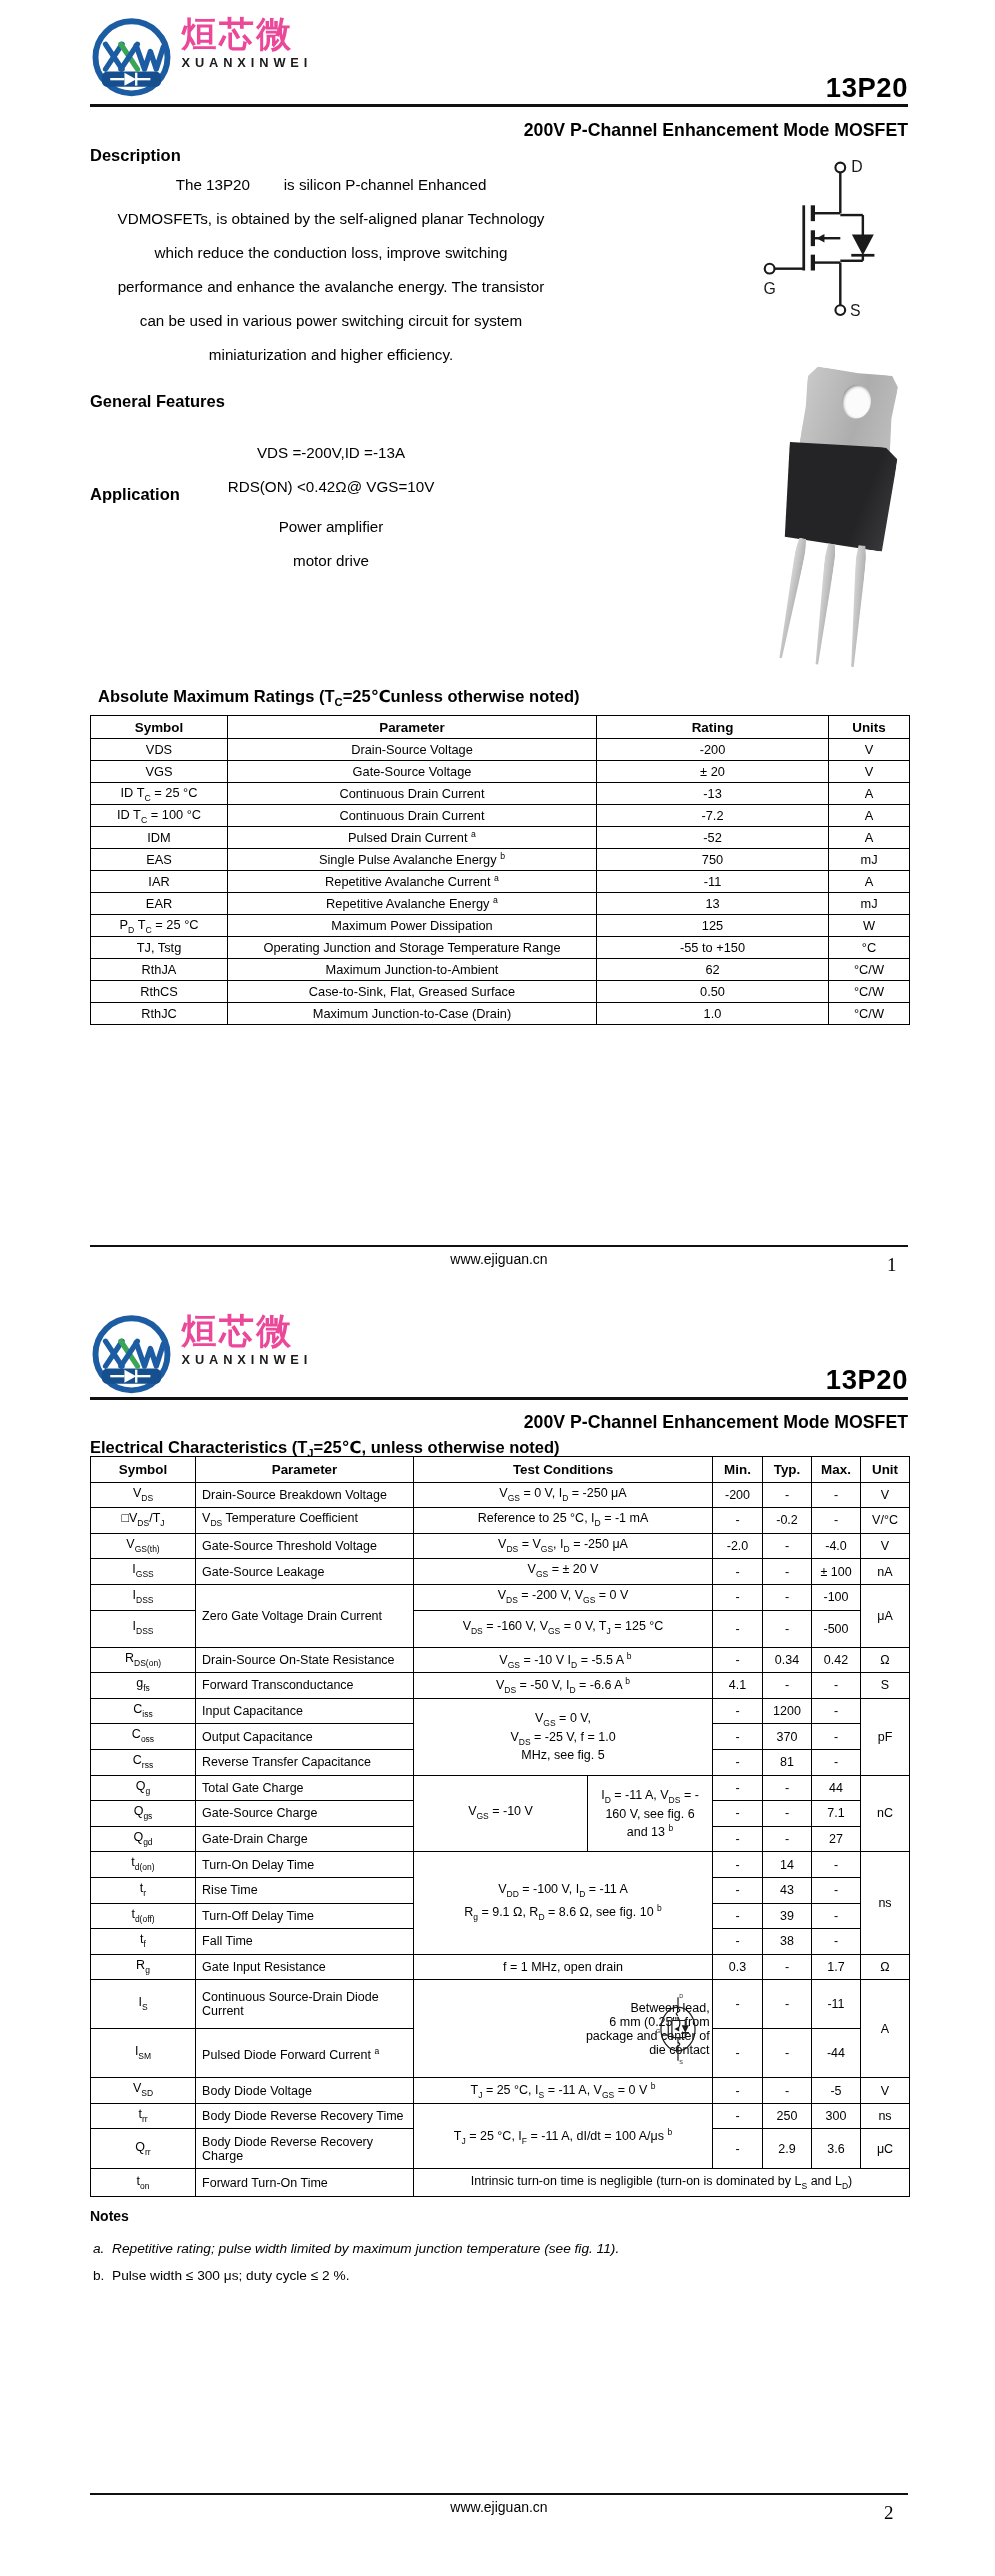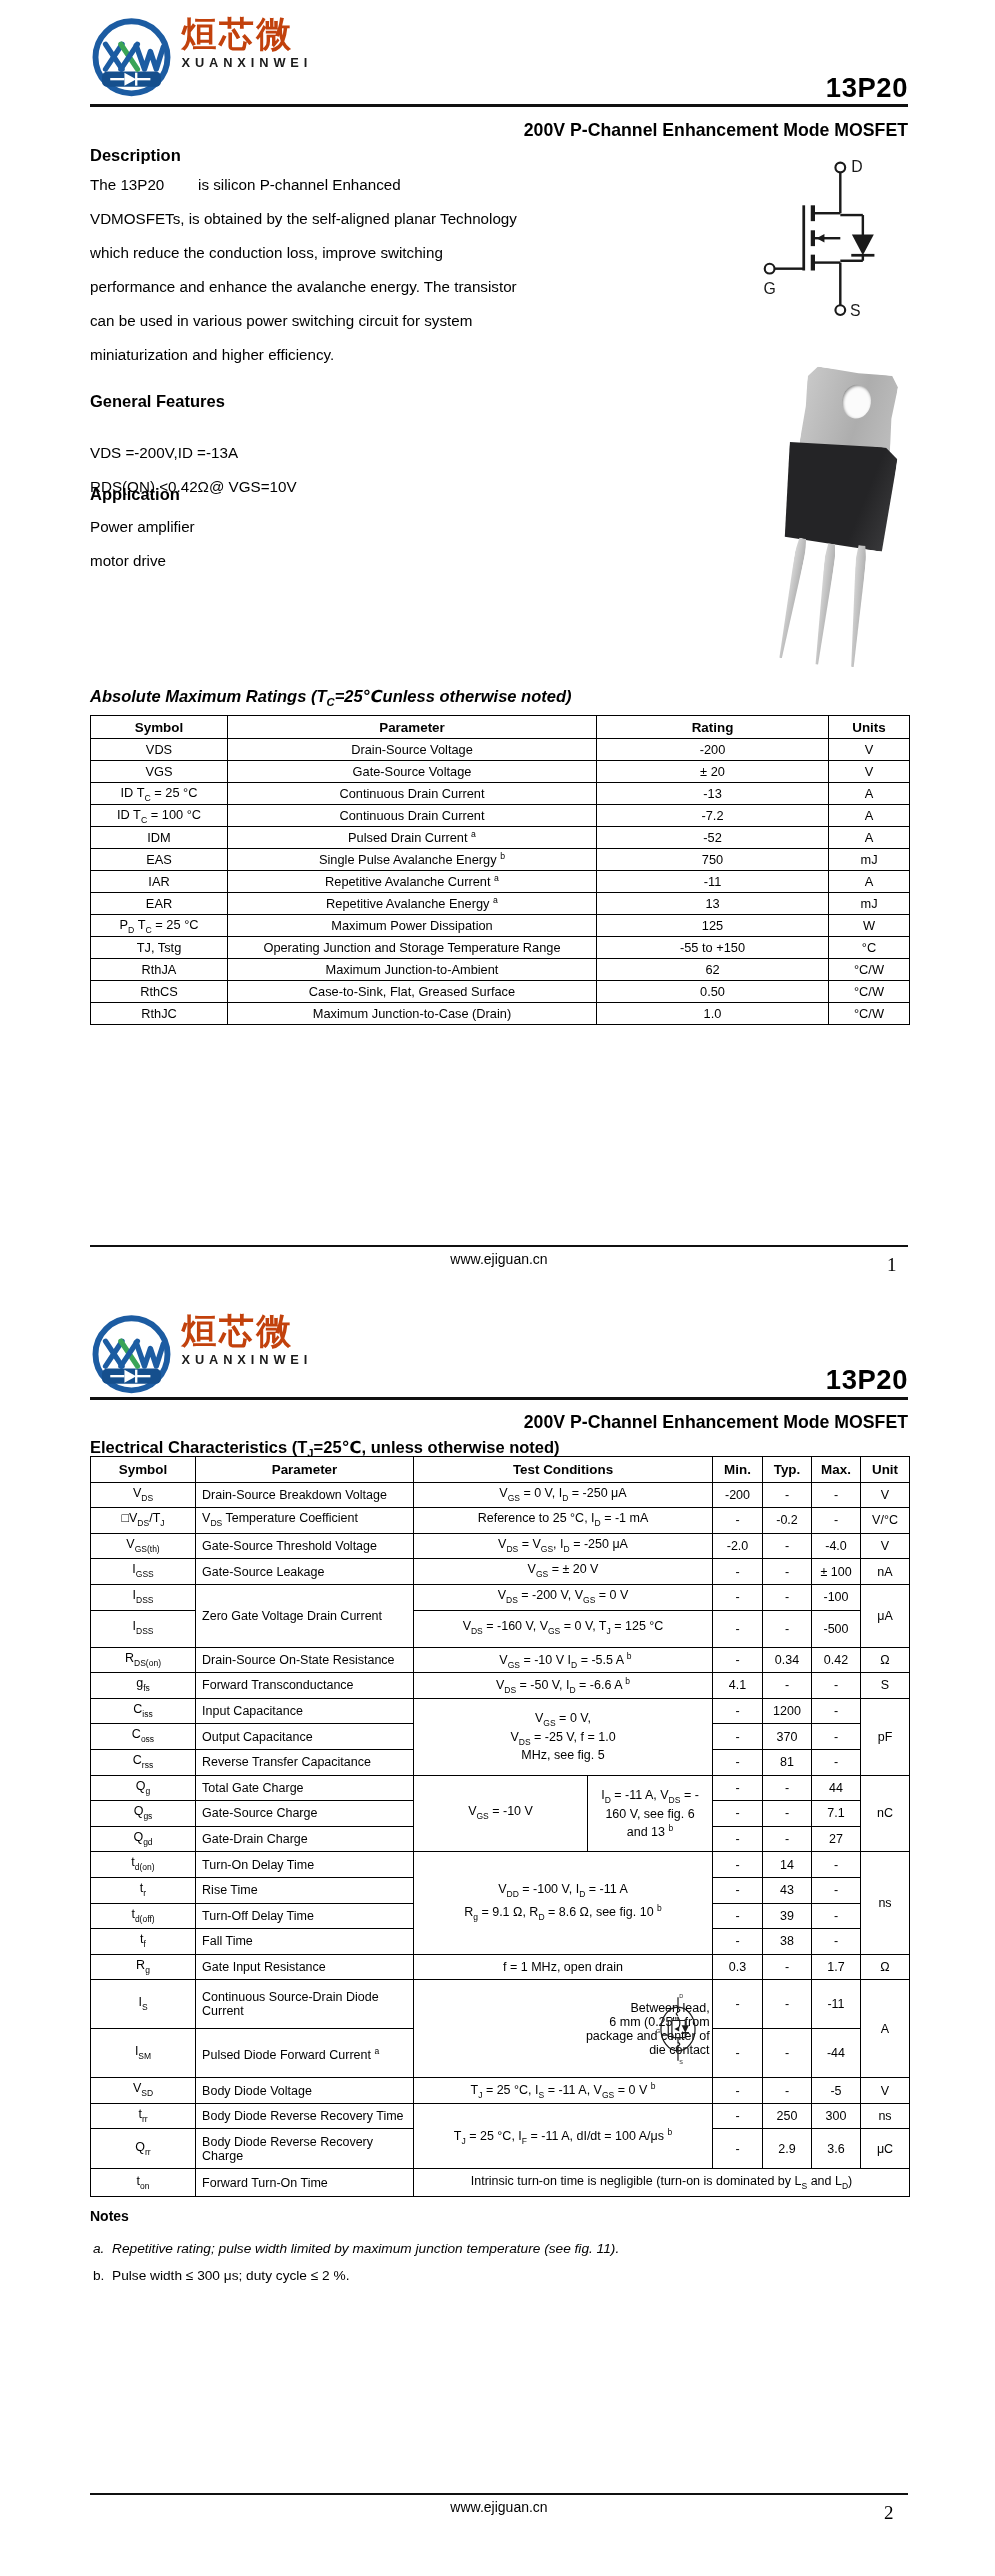--- a/index.html
+++ b/index.html
@@ -2,28 +2,28 @@
 <html style="font-size:9.8px"><head>
 <meta charset="utf-8">
 <style>
   html,body{margin:0;padding:0;background:#ffffff;}
   #doc{position:relative;width:995px;height:2576px;background:#ffffff;color:#000;
        font-family:"Liberation Sans","DejaVu Sans",sans-serif;}
   .page{position:absolute;left:0;width:995px;}
   .abs{position:absolute;}
   
   .logo-wrap{display:flex;align-items:flex-start;}
-  .logo-cn{font-size:35px;font-weight:bold;letter-spacing:2.4px;line-height:1;color:#c2410c;}
+  .logo-cn{font-size:35px;font-weight:bold;letter-spacing:2.4px;line-height:1;color:#ec4899;}
   .logo-en{font-size:12.8px;font-weight:bold;letter-spacing:4.9px;color:#1b1b1b;margin-top:3.7px;}
   .rule{background:#101010;height:3px;width:818px;left:90px;}
   .part-number{font-size:27.4px;font-weight:bold;letter-spacing:0.6px;}
   .subtitle{font-size:17.7px;font-weight:bold;}
   .right-block{left:90px;width:818px;text-align:right;}
   .h1{font-size:16.5px;font-weight:bold;}
-  .body-text{font-size:15.2px;white-space:pre-wrap;}
+  .body-text{font-size:15.2px;white-space:pre-wrap;text-align:center;}
   .line56 > div{height:34px;}
   
   table{border-collapse:collapse;table-layout:fixed;background:#fff;}
   .dtable{border:1.5px solid #000;}
   .dtable td,.dtable th{border-top:1.2px solid #000;border-bottom:1.2px solid #000;
       border-left:0.9px solid #000;border-right:0.9px solid #000;
       text-align:center;vertical-align:middle;padding:0 2.4px;overflow:hidden;}
   .dtable th{font-size:13.4px;font-weight:bold;}
   .amr td{font-size:12.8px;}
   .elec td{font-size:12.5px;line-height:14px;}
@@ -137,21 +137,21 @@
 
     <div class="abs pkg" style="left:776px;top:371px;transform:rotate(7deg);">
       <div class="tab"></div>
       <div class="hole"></div>
       <div class="body"></div>
       <div class="lead" style="left:23px;top:172px;transform:rotate(3.5deg);"></div>
       <div class="lead" style="left:56px;top:174px;"></div>
       <div class="lead" style="left:89px;top:172px;transform:rotate(-2.5deg);"></div>
     </div>
 
-    <div class="abs h1" style="left:90px;top:687px;font-style:italic;">Absolute Maximum Ratings (T<sub>C</sub>=25℃unless otherwise noted)</div>
+    <div class="abs h1" style="left:98px;top:687px;">Absolute Maximum Ratings (T<sub>C</sub>=25℃unless otherwise noted)</div>
     <table class="abs dtable amr" style="left:90px;top:715px;width:818px;">
       <colgroup>
           <col style="width:137px">
           <col style="width:369px">
           <col style="width:232px">
           <col style="width:81px">
         </colgroup>
       <tbody>
           <tr style="height:23px">
         <th>Symbol</th>

